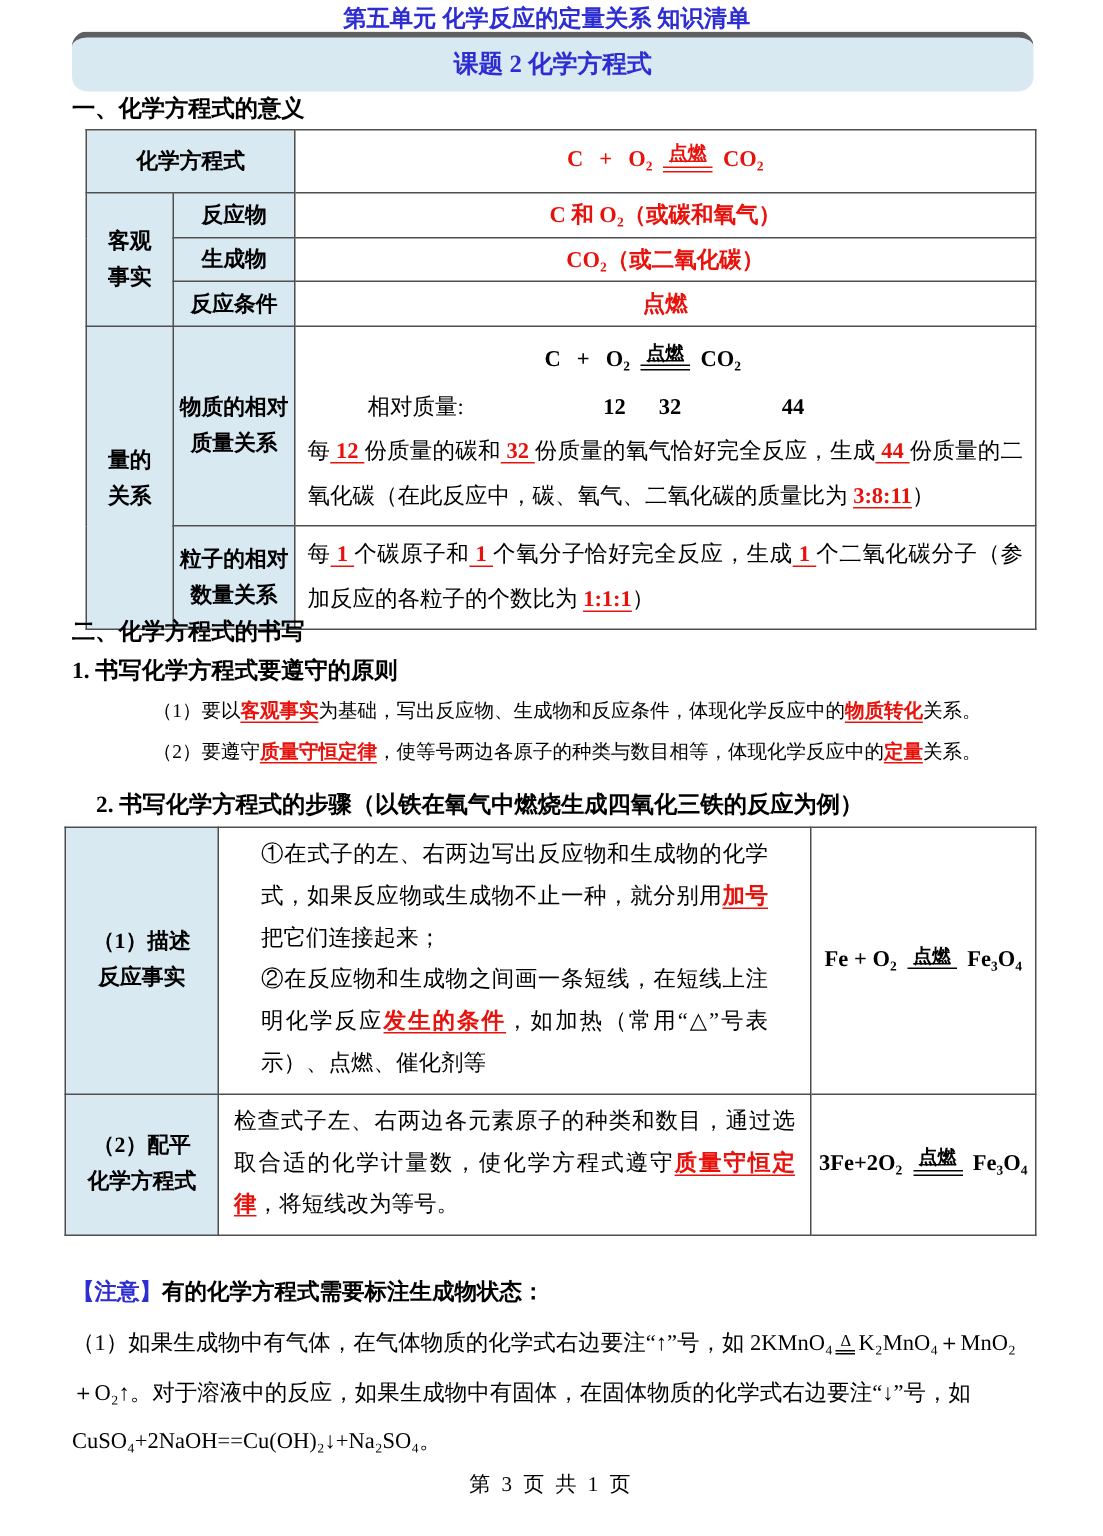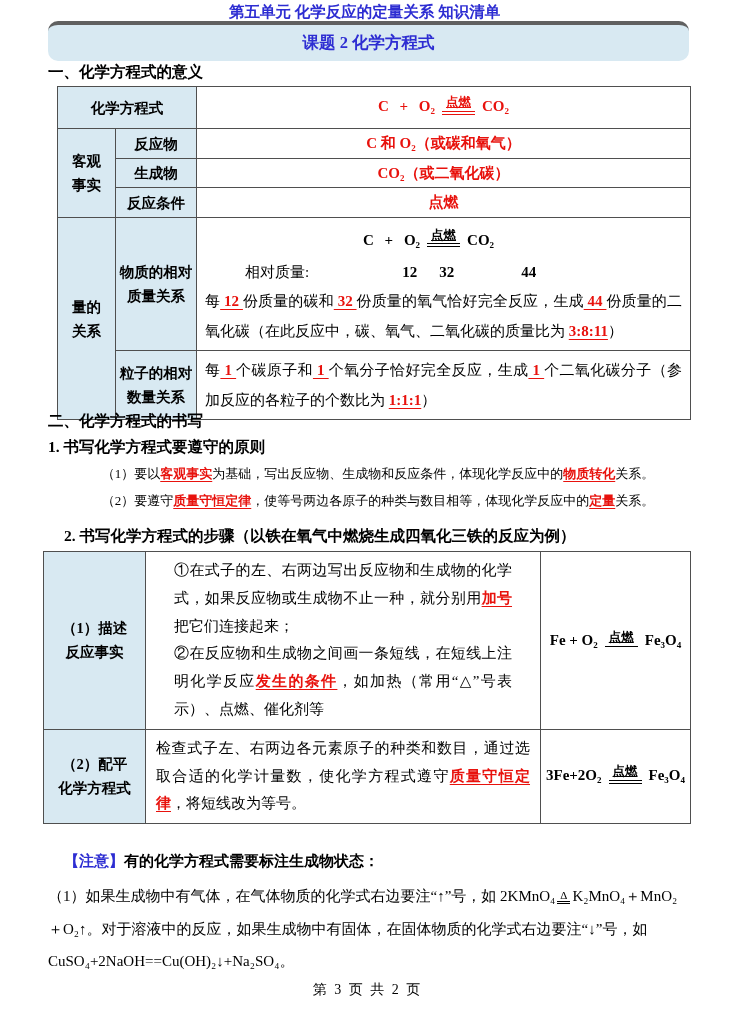--- a/index.html
+++ b/index.html
@@ -56,21 +56,21 @@
   .cond .cond-line{width:100%;height:0;}
   .cond1 .cond-line{border-top:1.6px solid currentColor;}
   .cond2 .cond-line{border-top:4px double currentColor;}
   .condDelta{margin:0 2px;top:-1px;}
   .condDelta .cond-text{font-size:11px;padding:0 3px 0;text-decoration:none;font-weight:normal;}
   .condDelta .cond-line{border-top:3px double currentColor;}
   
   .ru{color:var(--red);font-weight:bold;text-decoration:underline;text-underline-offset:3px;}
   
   #notice-line{top:852px;left:48px;font-size:15px;font-weight:bold;}
-  #notice-label{color:var(--blue);margin-left:16px;}
+  #notice-label{color:var(--blue);}
   #notice-para{top:880px;left:48px;width:642px;font-size:15px;line-height:32.5px;}
   
   #page-footer{top:981px;left:0;width:735px;text-align:center;font-size:14px;letter-spacing:2px;}
 </style>
 </head>
 <body>
 
 <div class="abs" id="top-title">第五单元 化学反应的定量关系 知识清单</div>
 
 <div class="abs" id="course-bar">
@@ -168,13 +168,13 @@
   </table>
 
 <div class="abs" id="notice-line">
   <span id="notice-label">【注意】</span><span>有的化学方程式需要标注生成物状态：</span>
 </div>
 <div class="abs" id="notice-para"><span>（1）如果生成物中有气体，在气体物质的化学式右边要注“↑”号，如 2KMnO₄</span><span class="cond condDelta">
       <span class="cond-text">Δ</span>
       <span class="cond-line"></span>
     </span><span>K₂MnO₄＋MnO₂＋O₂↑。对于溶液中的反应，如果生成物中有固体，在固体物质的化学式右边要注“↓”号，如 CuSO₄+2NaOH==Cu(OH)₂↓+Na₂SO₄。</span></div>
 
-<div class="abs" id="page-footer">第 3 页 共 2 页</div>
+<div class="abs" id="page-footer">第 3 页 共 1 页</div>
 
 </body></html>

